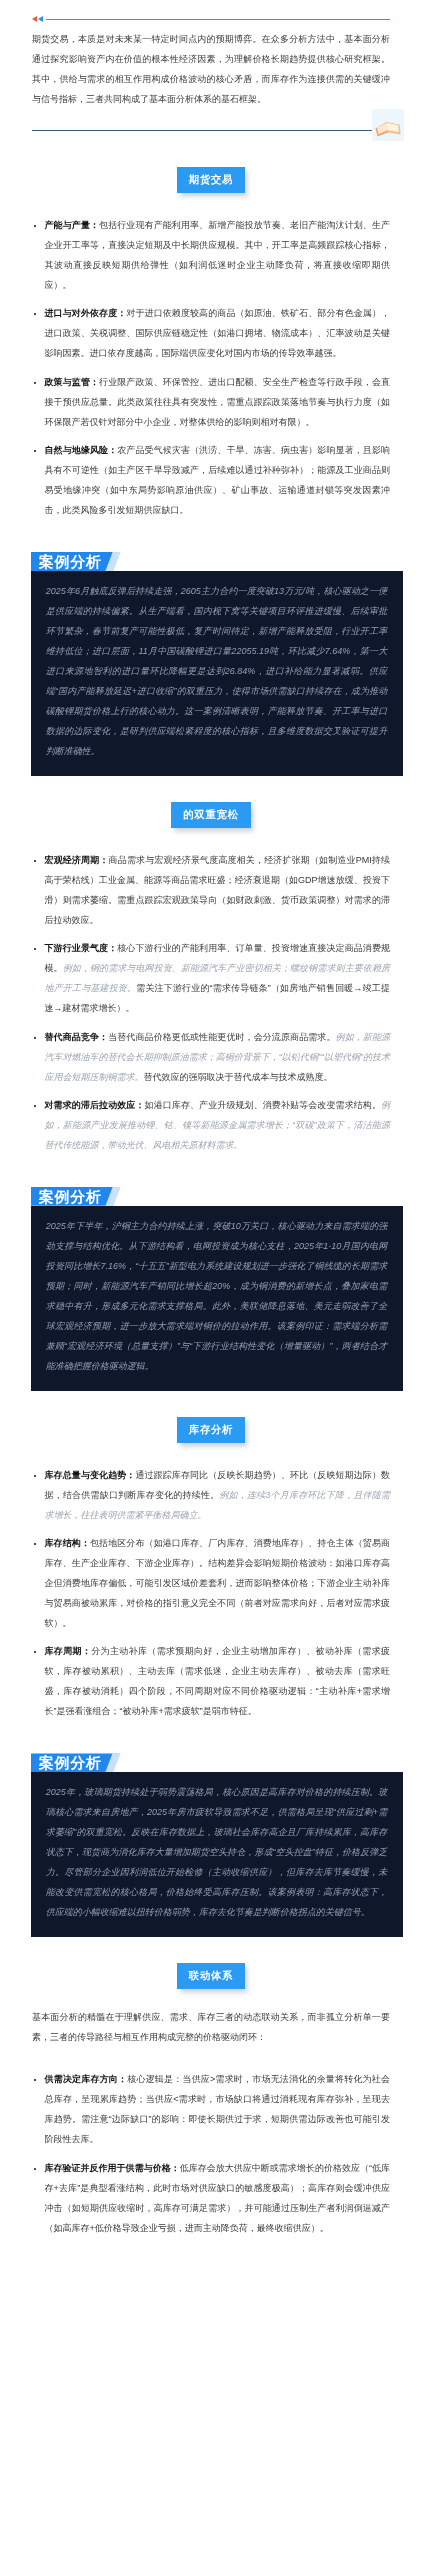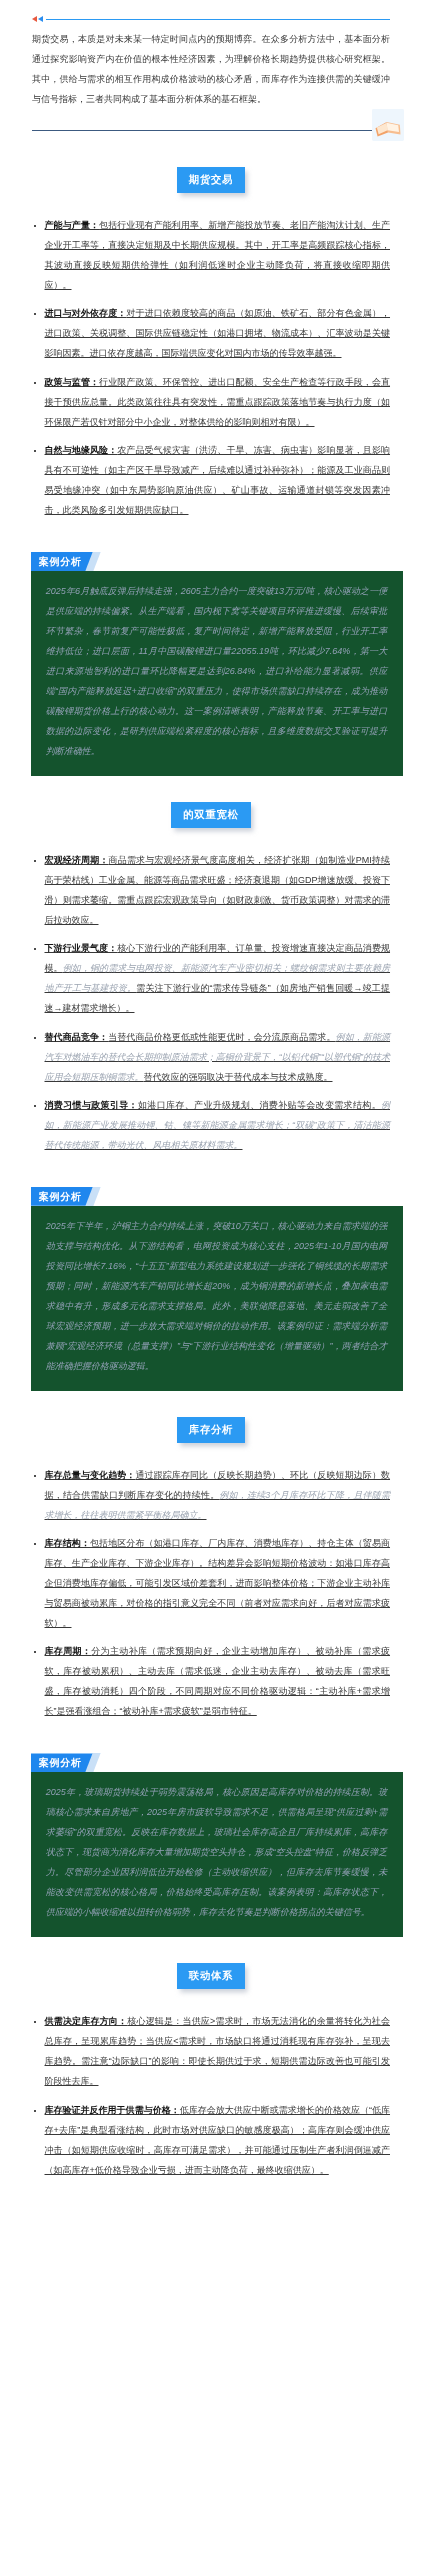--- a/index.html
+++ b/index.html
@@ -8,29 +8,29 @@
   .top-decor{display:flex;align-items:center;margin:15.3px 32px 0 32px;height:8.3px;}
   .tri{width:0;height:0;border-top:3.5px solid transparent;border-bottom:3.5px solid transparent;display:inline-block;}
   .tri-red{border-right:5.5px solid #e8593f;margin-right:1.4px;}
   .tri-blue{border-right:5.5px solid #2b8ef0;margin-right:2.8px;}
   .top-line{flex:1;height:1.4px;background:#2b9af3;}
   .intro-para{margin-top:5.5px;}
   .intro-underline{display:flex;align-items:flex-end;margin:0 18px 0 32px;}
   .uline{flex:1;height:1.4px;background:#3c5a80;margin-bottom:9.7px;}
   .book-wrap{width:32px;height:32px;background:#eef6fd;display:flex;align-items:center;justify-content:center;border-radius:1.4px;}
   .section-btn{margin:26px auto 0;width:fit-content;min-width:44px;padding:0 11.8px;height:26px;line-height:26px;background:#2b9af3;color:#fff;font-size:10.4px;font-weight:bold;letter-spacing:0.7px;text-align:center;box-shadow:2.8px 3.5px 4.9px rgba(160,170,185,.55);cursor:pointer;}
-  .bullets{margin:22px 32px 0 32px;padding-left:12.5px;text-decoration:underline;}
+  .bullets{margin:22px 32px 0 32px;padding-left:12.5px;}
   .bullets li{font-size:9px;line-height:20px;text-align:justify;margin-top:8.3px;color:#383838;}
   .bullets li::marker{color:#111;font-size:7.6px;}
   .blabel{font-weight:bold;color:#141414;}
   .ex{font-style:italic;color:#9aa3b0;}
   .case-tag-row{margin:32px 0 0 30.5px;height:19px;white-space:nowrap;}
-  .case-tag{display:inline-block;height:19px;line-height:19px;padding:0 12.5px 0 8.3px;background:#1f87ee;color:#fff;font-weight:bold;font-size:10px;letter-spacing:0.7px;clip-path:polygon(0 0,100% 0,calc(100% - 7.6px) 100%,0 100%);vertical-align:top;}
+  .case-tag{display:inline-block;height:19px;line-height:19px;padding:0 12.5px 0 8.3px;background:#1f87ee;color:#fff;font-weight:bold;font-size:15px;letter-spacing:0.7px;clip-path:polygon(0 0,100% 0,calc(100% - 7.6px) 100%,0 100%);vertical-align:top;}
   .tag-sliver{display:inline-block;width:8.3px;height:19px;background:#c9e0f7;transform:skewX(-21deg);margin-left:-4.9px;vertical-align:top;}
-  .case-body{margin:0 19.4px 0 30.5px;background:#14532d;padding:9.7px 15.3px 15.3px 15.3px;}
+  .case-body{margin:0 19.4px 0 30.5px;background:#0f172a;padding:9.7px 15.3px 15.3px 15.3px;}
   .case-text{margin:0;font-size:9px;line-height:20px;font-style:italic;color:#92a0b6;text-align:justify;}
 </style>
 </head>
 <body>
 
 <main>
 
   <div class="top-decor">
     <span class="tri tri-red"></span>
     <span class="tri tri-blue"></span>
@@ -63,21 +63,21 @@
   </div>
   <div class="case-body">
     <p class="case-text">2025年6月触底反弹后持续走强，2605主力合约一度突破13万元/吨，核心驱动之一便是供应端的持续偏紧。从生产端看，国内枧下窝等关键项目环评推进缓慢、后续审批环节繁杂，春节前复产可能性极低，复产时间待定，新增产能释放受阻，行业开工率维持低位；进口层面，11月中国碳酸锂进口量22055.19吨，环比减少7.64%，第一大进口来源地智利的进口量环比降幅更是达到26.84%，进口补给能力显著减弱。供应端“国内产能释放延迟+进口收缩”的双重压力，使得市场供需缺口持续存在，成为推动碳酸锂期货价格上行的核心动力。这一案例清晰表明，产能释放节奏、开工率与进口数据的边际变化，是研判供应端松紧程度的核心指标，且多维度数据交叉验证可提升判断准确性。</p>
   </div>
 
   <div class="section-btn">的双重宽松</div>
   <ul class="bullets">
     <li><b class="blabel">宏观经济周期：</b><span>商品需求与宏观经济景气度高度相关，经济扩张期（如制造业PMI持续高于荣枯线）工业金属、能源等商品需求旺盛；经济衰退期（如GDP增速放缓、投资下滑）则需求萎缩。需重点跟踪宏观政策导向（如财政刺激、货币政策调整）对需求的滞后拉动效应。</span><span class="ex"></span><span></span></li>
     <li><b class="blabel">下游行业景气度：</b><span>核心下游行业的产能利用率、订单量、投资增速直接决定商品消费规模。</span><span class="ex">例如，铜的需求与电网投资、新能源汽车产业密切相关；螺纹钢需求则主要依赖房地产开工与基建投资。</span><span>需关注下游行业的“需求传导链条”（如房地产销售回暖→竣工提速→建材需求增长）。</span></li>
     <li><b class="blabel">替代商品竞争：</b><span>当替代商品价格更低或性能更优时，会分流原商品需求。</span><span class="ex">例如，新能源汽车对燃油车的替代会长期抑制原油需求；高铜价背景下，“以铝代铜”“以塑代铜”的技术应用会短期压制铜需求。</span><span>替代效应的强弱取决于替代成本与技术成熟度。</span></li>
-    <li><b class="blabel">消费习惯与政策引导：</b><span>如港口库存、产业升级规划、消费补贴等会改变需求结构。</span><span class="ex">例如，新能源产业发展推动锂、钴、镍等新能源金属需求增长；“双碳”政策下，清洁能源替代传统能源，带动光伏、风电相关原材料需求。</span><span></span></li>
+    <li><b class="blabel">对需求的滞后拉动效应：</b><span>如港口库存、产业升级规划、消费补贴等会改变需求结构。</span><span class="ex">例如，新能源产业发展推动锂、钴、镍等新能源金属需求增长；“双碳”政策下，清洁能源替代传统能源，带动光伏、风电相关原材料需求。</span><span></span></li>
   </ul>
   <div class="case-tag-row">
     <span class="case-tag">案例分析</span><span class="tag-sliver"></span>
   </div>
   <div class="case-body">
     <p class="case-text">2025年下半年，沪铜主力合约持续上涨，突破10万关口，核心驱动力来自需求端的强劲支撑与结构优化。从下游结构看，电网投资成为核心支柱，2025年1-10月国内电网投资同比增长7.16%，“十五五”新型电力系统建设规划进一步强化了铜线缆的长期需求预期；同时，新能源汽车产销同比增长超20%，成为铜消费的新增长点，叠加家电需求稳中有升，形成多元化需求支撑格局。此外，美联储降息落地、美元走弱改善了全球宏观经济预期，进一步放大需求端对铜价的拉动作用。该案例印证：需求端分析需兼顾“宏观经济环境（总量支撑）”与“下游行业结构性变化（增量驱动）”，两者结合才能准确把握价格驱动逻辑。</p>
   </div>
 
   <div class="section-btn">库存分析</div>
   <ul class="bullets">
@@ -86,20 +86,21 @@
     <li><b class="blabel">库存周期：</b><span>分为主动补库（需求预期向好，企业主动增加库存）、被动补库（需求疲软，库存被动累积）、主动去库（需求低迷，企业主动去库存）、被动去库（需求旺盛，库存被动消耗）四个阶段，不同周期对应不同价格驱动逻辑：“主动补库+需求增长”是强看涨组合；“被动补库+需求疲软”是弱市特征。</span><span class="ex"></span><span></span></li>
   </ul>
   <div class="case-tag-row">
     <span class="case-tag">案例分析</span><span class="tag-sliver"></span>
   </div>
   <div class="case-body">
     <p class="case-text">2025年，玻璃期货持续处于弱势震荡格局，核心原因是高库存对价格的持续压制。玻璃核心需求来自房地产，2025年房市疲软导致需求不足，供需格局呈现“供应过剩+需求萎缩”的双重宽松。反映在库存数据上，玻璃社会库存高企且厂库持续累库，高库存状态下，现货商为消化库存大量增加期货空头持仓，形成“空头控盘”特征，价格反弹乏力。尽管部分企业因利润低位开始检修（主动收缩供应），但库存去库节奏缓慢，未能改变供需宽松的核心格局，价格始终受高库存压制。该案例表明：高库存状态下，供应端的小幅收缩难以扭转价格弱势，库存去化节奏是判断价格拐点的关键信号。</p>
   </div>
 
   <div class="section-btn">联动体系</div>
+  <p class="para">基本面分析的精髓在于理解供应、需求、库存三者的动态联动关系，而非孤立分析单一要素，三者的传导路径与相互作用构成完整的价格驱动闭环：</p>
   <ul class="bullets">
     <li><b class="blabel">供需决定库存方向：</b><span>核心逻辑是：当供应&gt;需求时，市场无法消化的余量将转化为社会总库存，呈现累库趋势；当供应&lt;需求时，市场缺口将通过消耗现有库存弥补，呈现去库趋势。需注意“边际缺口”的影响：即使长期供过于求，短期供需边际改善也可能引发阶段性去库。</span><span class="ex"></span><span></span></li>
     <li><b class="blabel">库存验证并反作用于供需与价格：</b><span>低库存会放大供应中断或需求增长的价格效应（“低库存+去库”是典型看涨结构，此时市场对供应缺口的敏感度极高）；高库存则会缓冲供应冲击（如短期供应收缩时，高库存可满足需求），并可能通过压制生产者利润倒逼减产（如高库存+低价格导致企业亏损，进而主动降负荷，最终收缩供应）。</span><span class="ex"></span><span></span></li>
 
   </ul>
 
 </main>
 
 
 </body></html>

